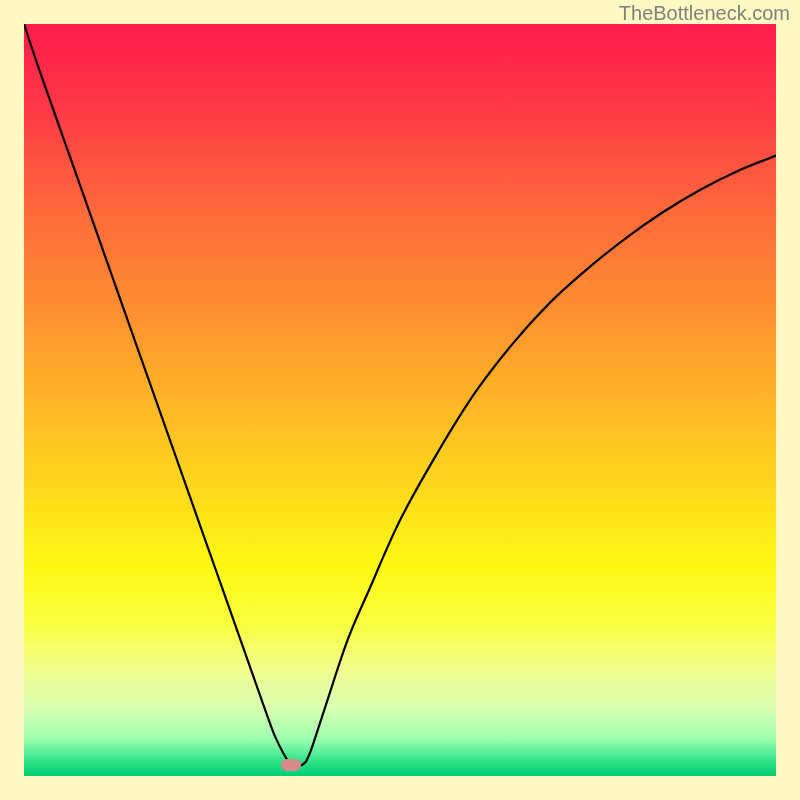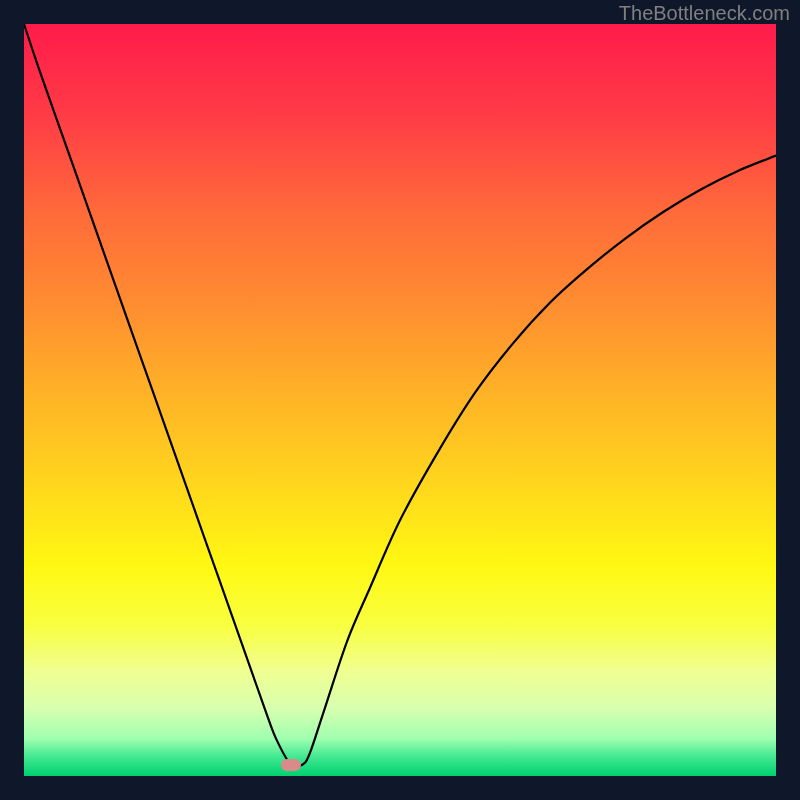--- a/index.html
+++ b/index.html
@@ -1,21 +1,21 @@
 <!DOCTYPE html>
 <html><head>
 <meta charset="utf-8">
 <style>
   * { margin: 0; padding: 0; box-sizing: border-box; }
   html, body { width: 800px; height: 800px; background: #000; overflow: hidden; }
   .container {
     width: 800px;
     height: 800px;
     position: relative;
-    background: #0f172a;
+    background: #fef9c3;
   }
   .watermark {
     position: absolute;
     top: 2px;
     right: 10px;
     color: #808080;
     font-family: Arial, sans-serif;
     font-size: 20px;
     font-weight: 500;
     z-index: 10;

